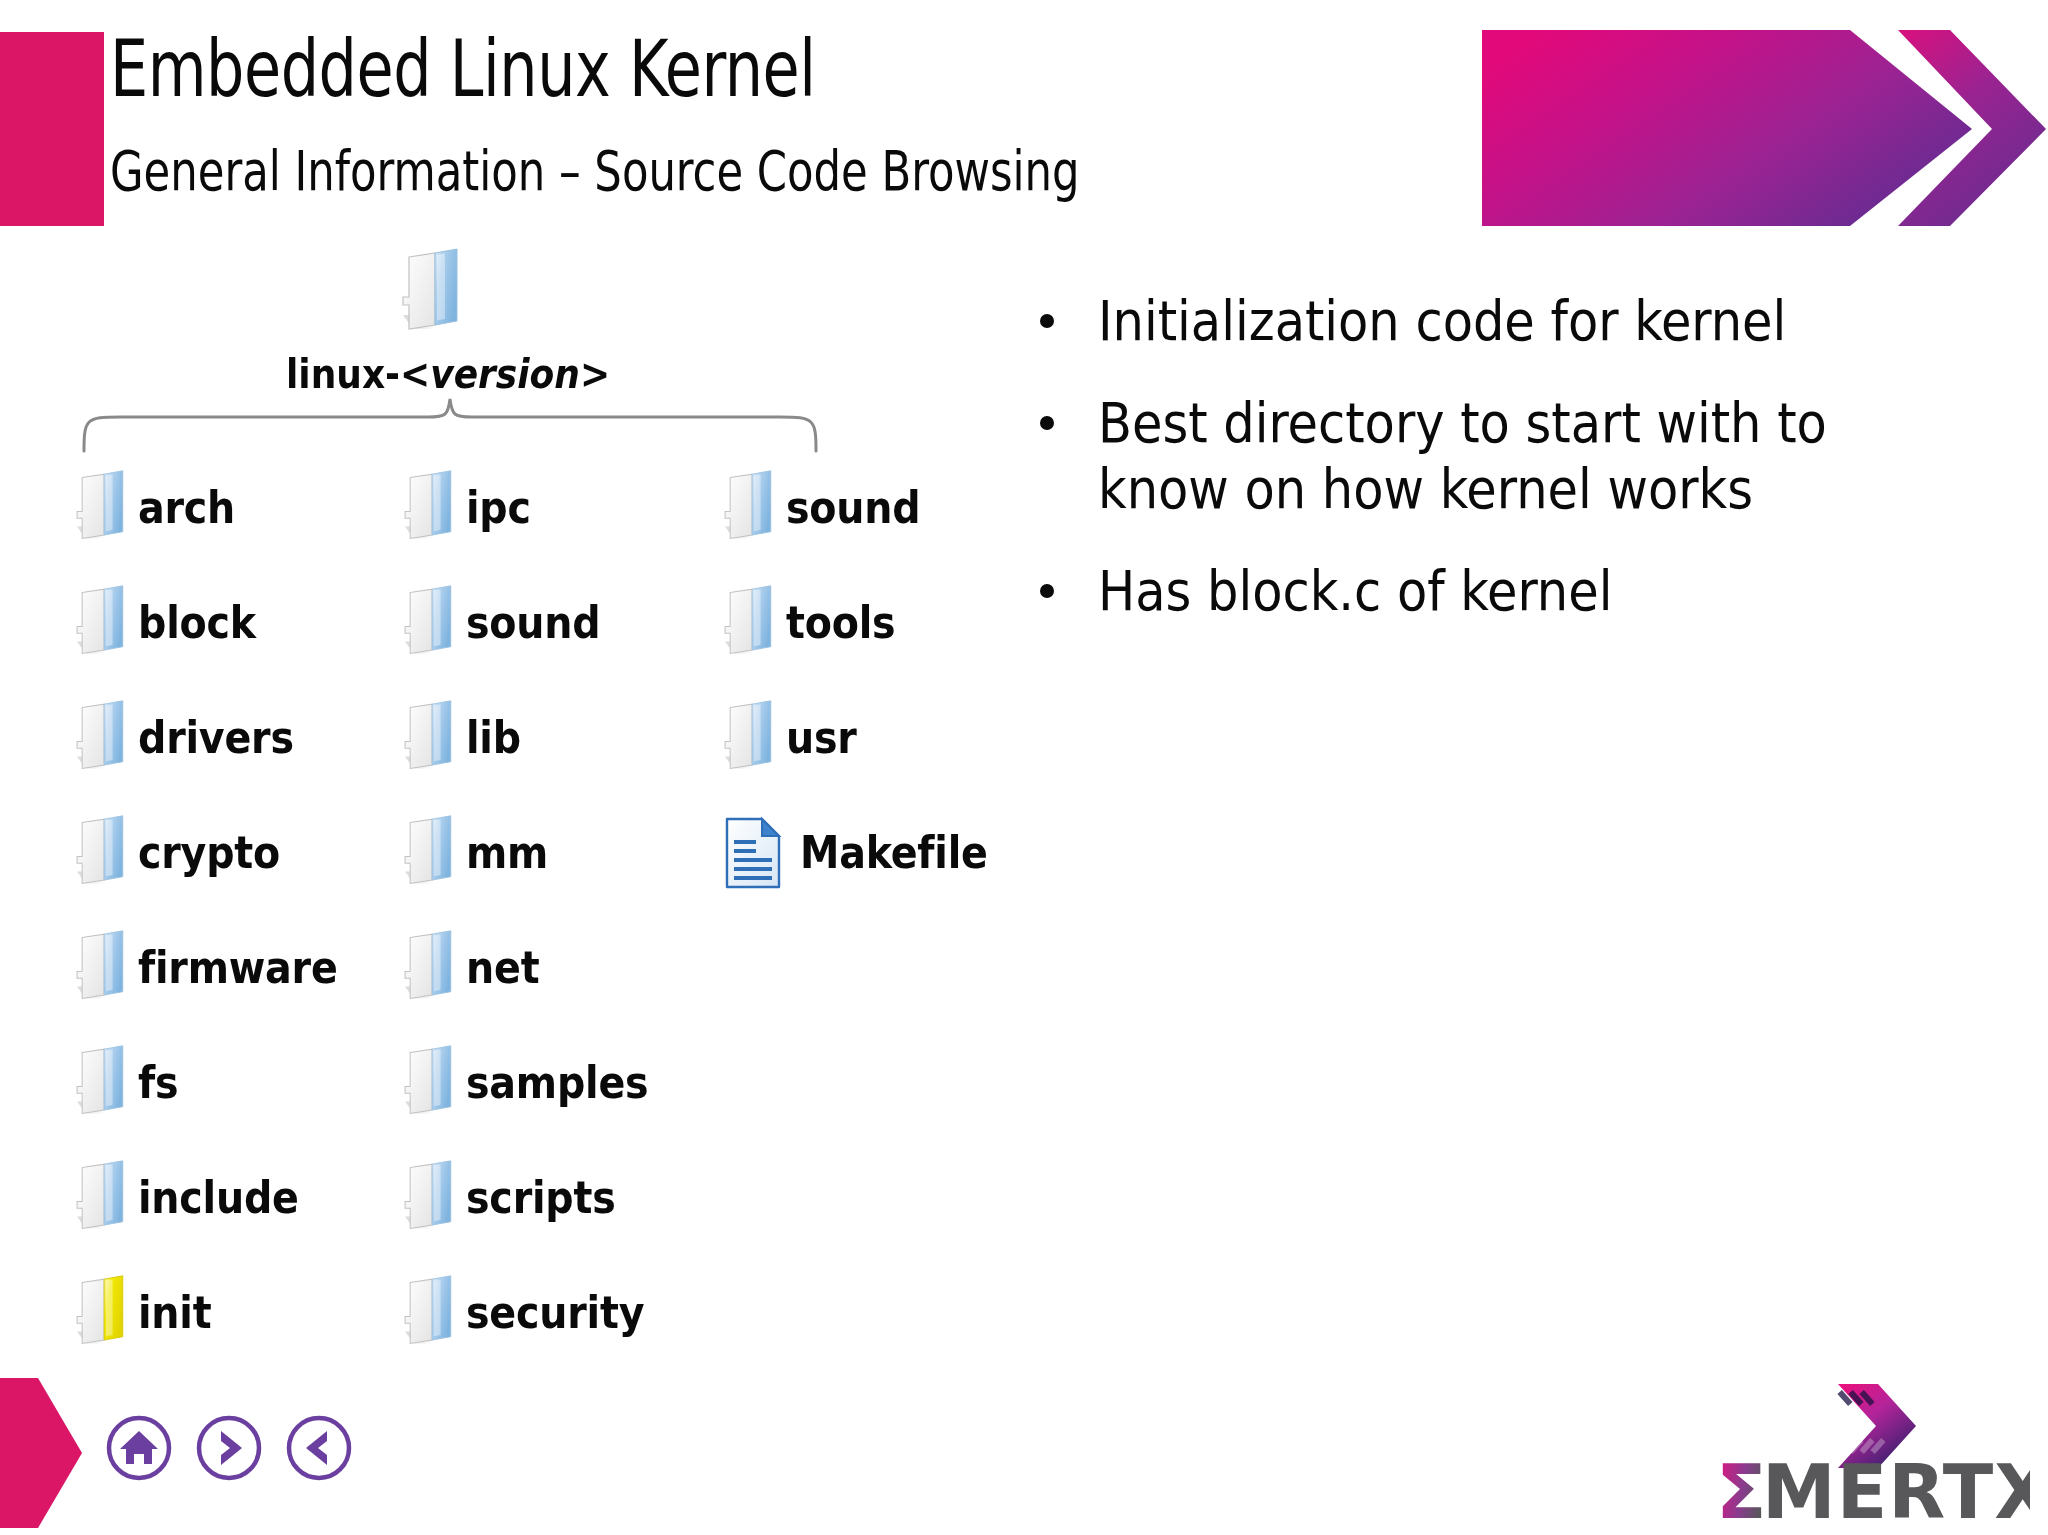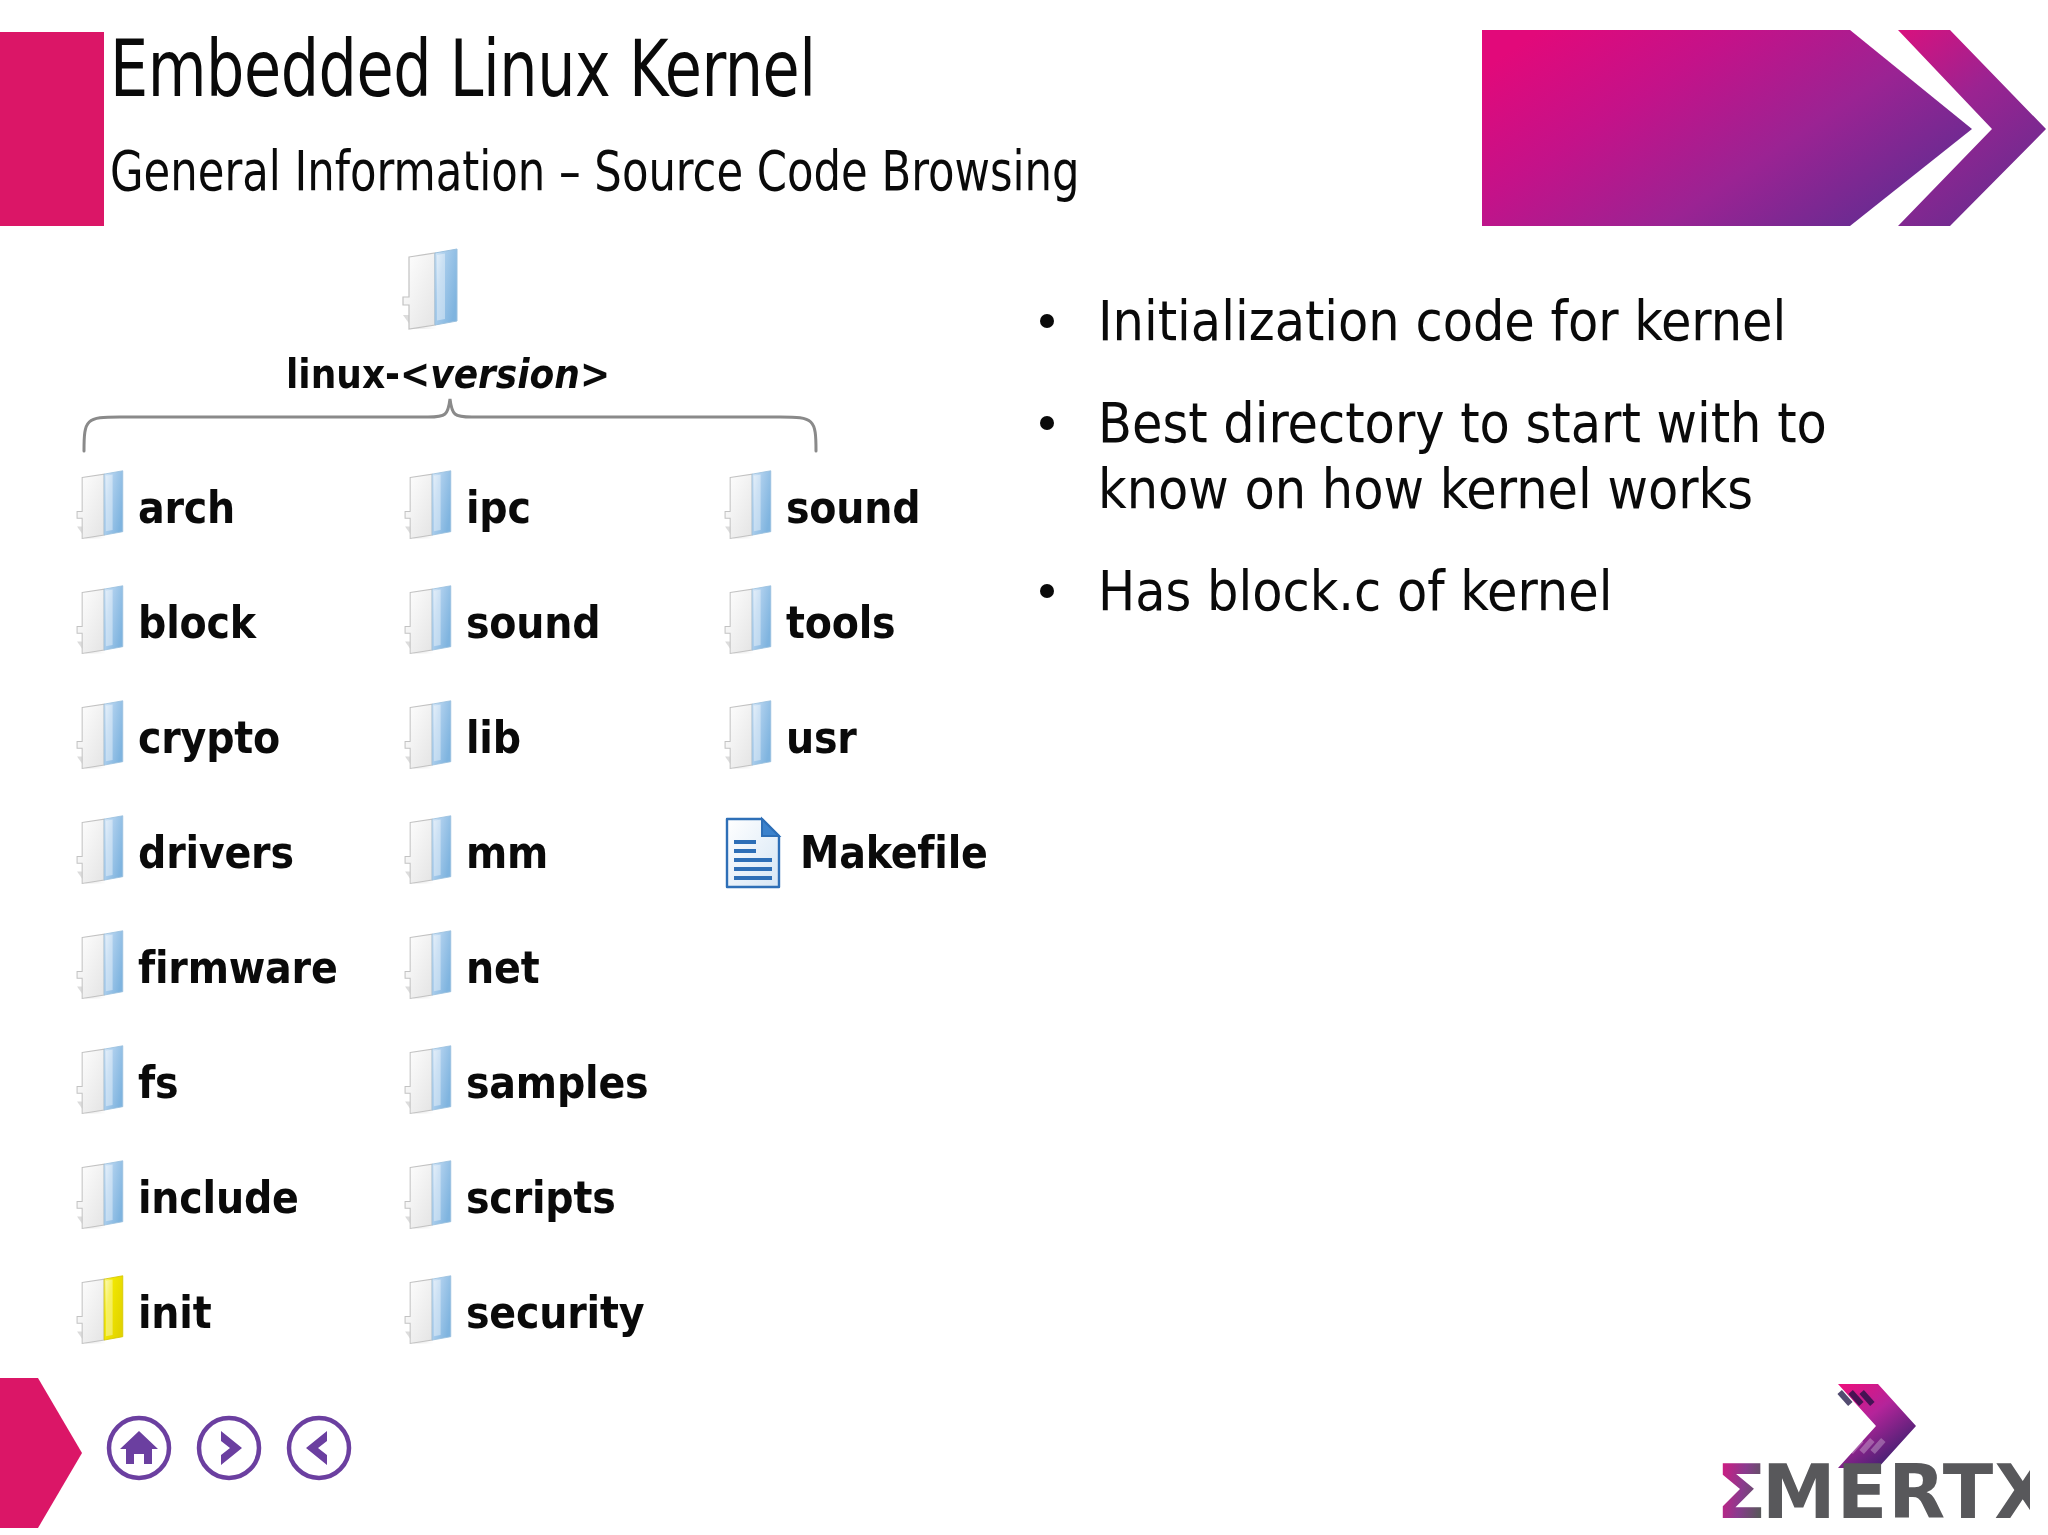--- a/index.html
+++ b/index.html
@@ -240,20 +240,46 @@
     <path d="M38,8 L60,4 L60,76 L38,80 Z" fill="url(#bf1)" stroke="#9AC0DE" stroke-width="1"></path>
     <path d="M40,10 L48,8.5 L48,74 L40,75.5 Z" fill="#FFFFFF" opacity="0.38"></path>
   </svg>
         </span>
         <span class="label">block</span>
       </div>
       <div class="tree-item">
         <span style="display: inline-flex; width: 66px; justify-content: center;">
   <svg width="66" height="82" viewBox="0 0 78 96" xmlns="http://www.w3.org/2000/svg">
     <defs>
+      <linearGradient id="bf3" x1="0" y1="0" x2="1" y2="0.6">
+        <stop offset="0%" stop-color="#DCEAF8"></stop>
+        <stop offset="35%" stop-color="#AFD0EE"></stop>
+        <stop offset="100%" stop-color="#7FB4DF"></stop>
+      </linearGradient>
+      <linearGradient id="wf3" x1="0" y1="0" x2="1" y2="1">
+        <stop offset="0%" stop-color="#FFFFFF"></stop>
+        <stop offset="100%" stop-color="#E4E4E4"></stop>
+      </linearGradient>
+      <linearGradient id="sf3" x1="0" y1="0" x2="1" y2="0">
+        <stop offset="0%" stop-color="#B9B9B9" stop-opacity="0.55"></stop>
+        <stop offset="100%" stop-color="#B9B9B9" stop-opacity="0"></stop>
+      </linearGradient>
+    </defs>
+    <path d="M6,70 L16,84 L40,84 L30,70 Z" fill="url(#sf3)"></path>
+    <path d="M12,12 L38,8 L38,80 L12,84 L12,60 L6,60 L6,52 L12,52 Z" fill="url(#wf3)" stroke="#C2C2C2" stroke-width="1.2"></path>
+    <path d="M38,8 L60,4 L60,76 L38,80 Z" fill="url(#bf3)" stroke="#9AC0DE" stroke-width="1"></path>
+    <path d="M40,10 L48,8.5 L48,74 L40,75.5 Z" fill="#FFFFFF" opacity="0.38"></path>
+  </svg>
+        </span>
+        <span class="label">drivers</span>
+      </div>
+      <div class="tree-item">
+        <span style="display: inline-flex; width: 66px; justify-content: center;">
+  <svg width="66" height="82" viewBox="0 0 78 96" xmlns="http://www.w3.org/2000/svg">
+    <defs>
       <linearGradient id="bf2" x1="0" y1="0" x2="1" y2="0.6">
         <stop offset="0%" stop-color="#DCEAF8"></stop>
         <stop offset="35%" stop-color="#AFD0EE"></stop>
         <stop offset="100%" stop-color="#7FB4DF"></stop>
       </linearGradient>
       <linearGradient id="wf2" x1="0" y1="0" x2="1" y2="1">
         <stop offset="0%" stop-color="#FFFFFF"></stop>
         <stop offset="100%" stop-color="#E4E4E4"></stop>
       </linearGradient>
       <linearGradient id="sf2" x1="0" y1="0" x2="1" y2="0">
@@ -261,46 +287,20 @@
         <stop offset="100%" stop-color="#B9B9B9" stop-opacity="0"></stop>
       </linearGradient>
     </defs>
     <path d="M6,70 L16,84 L40,84 L30,70 Z" fill="url(#sf2)"></path>
     <path d="M12,12 L38,8 L38,80 L12,84 L12,60 L6,60 L6,52 L12,52 Z" fill="url(#wf2)" stroke="#C2C2C2" stroke-width="1.2"></path>
     <path d="M38,8 L60,4 L60,76 L38,80 Z" fill="url(#bf2)" stroke="#9AC0DE" stroke-width="1"></path>
     <path d="M40,10 L48,8.5 L48,74 L40,75.5 Z" fill="#FFFFFF" opacity="0.38"></path>
   </svg>
         </span>
         <span class="label">crypto</span>
-      </div>
-      <div class="tree-item">
-        <span style="display: inline-flex; width: 66px; justify-content: center;">
-  <svg width="66" height="82" viewBox="0 0 78 96" xmlns="http://www.w3.org/2000/svg">
-    <defs>
-      <linearGradient id="bf3" x1="0" y1="0" x2="1" y2="0.6">
-        <stop offset="0%" stop-color="#DCEAF8"></stop>
-        <stop offset="35%" stop-color="#AFD0EE"></stop>
-        <stop offset="100%" stop-color="#7FB4DF"></stop>
-      </linearGradient>
-      <linearGradient id="wf3" x1="0" y1="0" x2="1" y2="1">
-        <stop offset="0%" stop-color="#FFFFFF"></stop>
-        <stop offset="100%" stop-color="#E4E4E4"></stop>
-      </linearGradient>
-      <linearGradient id="sf3" x1="0" y1="0" x2="1" y2="0">
-        <stop offset="0%" stop-color="#B9B9B9" stop-opacity="0.55"></stop>
-        <stop offset="100%" stop-color="#B9B9B9" stop-opacity="0"></stop>
-      </linearGradient>
-    </defs>
-    <path d="M6,70 L16,84 L40,84 L30,70 Z" fill="url(#sf3)"></path>
-    <path d="M12,12 L38,8 L38,80 L12,84 L12,60 L6,60 L6,52 L12,52 Z" fill="url(#wf3)" stroke="#C2C2C2" stroke-width="1.2"></path>
-    <path d="M38,8 L60,4 L60,76 L38,80 Z" fill="url(#bf3)" stroke="#9AC0DE" stroke-width="1"></path>
-    <path d="M40,10 L48,8.5 L48,74 L40,75.5 Z" fill="#FFFFFF" opacity="0.38"></path>
-  </svg>
-        </span>
-        <span class="label">drivers</span>
       </div>
       <div class="tree-item">
         <span style="display: inline-flex; width: 66px; justify-content: center;">
   <svg width="66" height="82" viewBox="0 0 78 96" xmlns="http://www.w3.org/2000/svg">
     <defs>
       <linearGradient id="bf4" x1="0" y1="0" x2="1" y2="0.6">
         <stop offset="0%" stop-color="#DCEAF8"></stop>
         <stop offset="35%" stop-color="#AFD0EE"></stop>
         <stop offset="100%" stop-color="#7FB4DF"></stop>
       </linearGradient>

